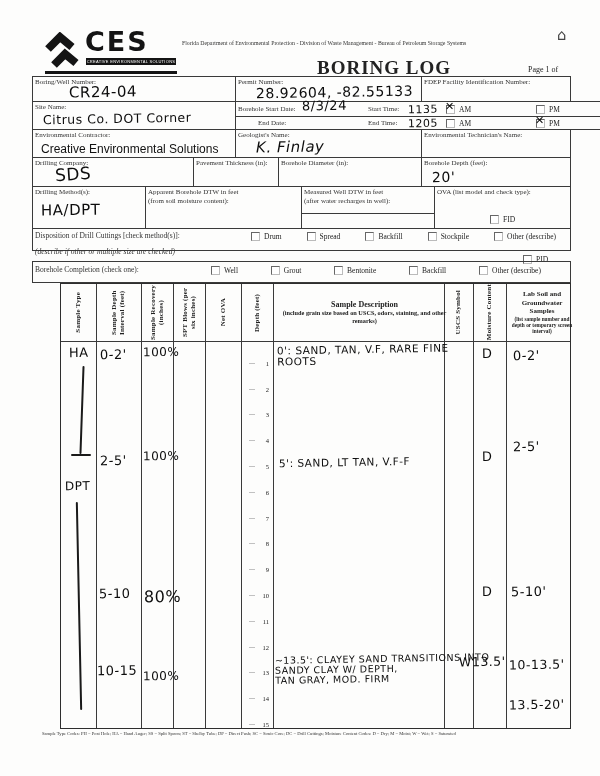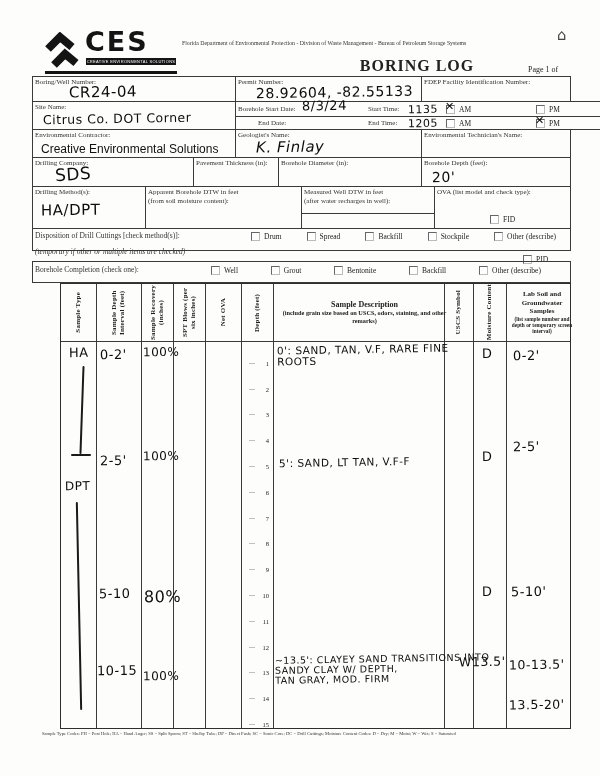--- a/index.html
+++ b/index.html
@@ -39,21 +39,21 @@
     </svg>
     <div class="abs" style="left:40px;top:-4px;font-family:'DejaVu Sans',sans-serif;font-weight:bold;font-size:27px;letter-spacing:2px;color:#141414;">CES</div>
     <div class="abs" style="left:41px;top:28px;width:90px;height:7px;background:#141414;color:#fff;font-family:'Liberation Sans',sans-serif;font-size:4px;line-height:7px;text-align:center;letter-spacing:0.3px;">
       <span>CREATIVE ENVIRONMENTAL SOLUTIONS</span>
     </div>
     <div class="abs" style="left:0px;top:41px;width:132px;height:3px;background:#141414;"></div>
   </div>
 
   <div class="abs" style="left:182px;top:40px;width:375px;font-size:5.8px;color:#333;">Florida Department of Environmental Protection - Division of Waste Management - Bureau of Petroleum Storage Systems</div>
 
-  <div class="abs" style="left:317px;top:57px;width:200px;text-align:center;font-weight:bold;font-size:16px;letter-spacing:1px;">BORING LOG</div>
+  <div class="abs" style="left:317px;top:57px;width:200px;text-align:left;font-weight:bold;font-size:19px;letter-spacing:1px;">BORING LOG</div>
 
   <div class="abs" style="left:528px;top:65px;font-size:8px;">Page 1 of</div>
 
   <div class="abs" style="left:557px;top:26px;font-size:15px;color:#444;font-family:'DejaVu Sans',sans-serif;">⌂</div>
 
   <div class="cell" style="left:32px;top:76px;width:204px;height:26px;">
     <span class="lbl">Boring/Well Number:</span>
     <div class="hw" style="left:36px;top:8px;font-size:15px;">CR24-04</div>
   </div>
   <div class="cell" style="left:235px;top:76px;width:187px;height:26px;">
@@ -163,21 +163,21 @@
       </span>
       <span class="opt">
         <span class="cb"></span>
         <span>Stockpile</span>
       </span>
       <span class="opt">
         <span class="cb"></span>
         <span>Other (describe)</span>
       </span>
     </div>
-    <span class="lbl note" style="top:19px;font-size:7.5px;">(temporary if other or multiple items are checked)</span>
+    <span class="lbl note" style="top:19px;font-size:7.5px;">(describe if other or multiple size are checked)</span>
   </div>
 
   <div class="cell" style="left:32px;top:261px;width:539px;height:22px;">
     <span class="lbl" style="top:4px;font-size:7.5px;">Borehole Completion (check one):</span>
     <div class="optrow" style="left:178px;top:4px;width:330px;">
       <span class="opt">
         <span class="cb"></span>
         <span>Well</span>
       </span>
       <span class="opt">

